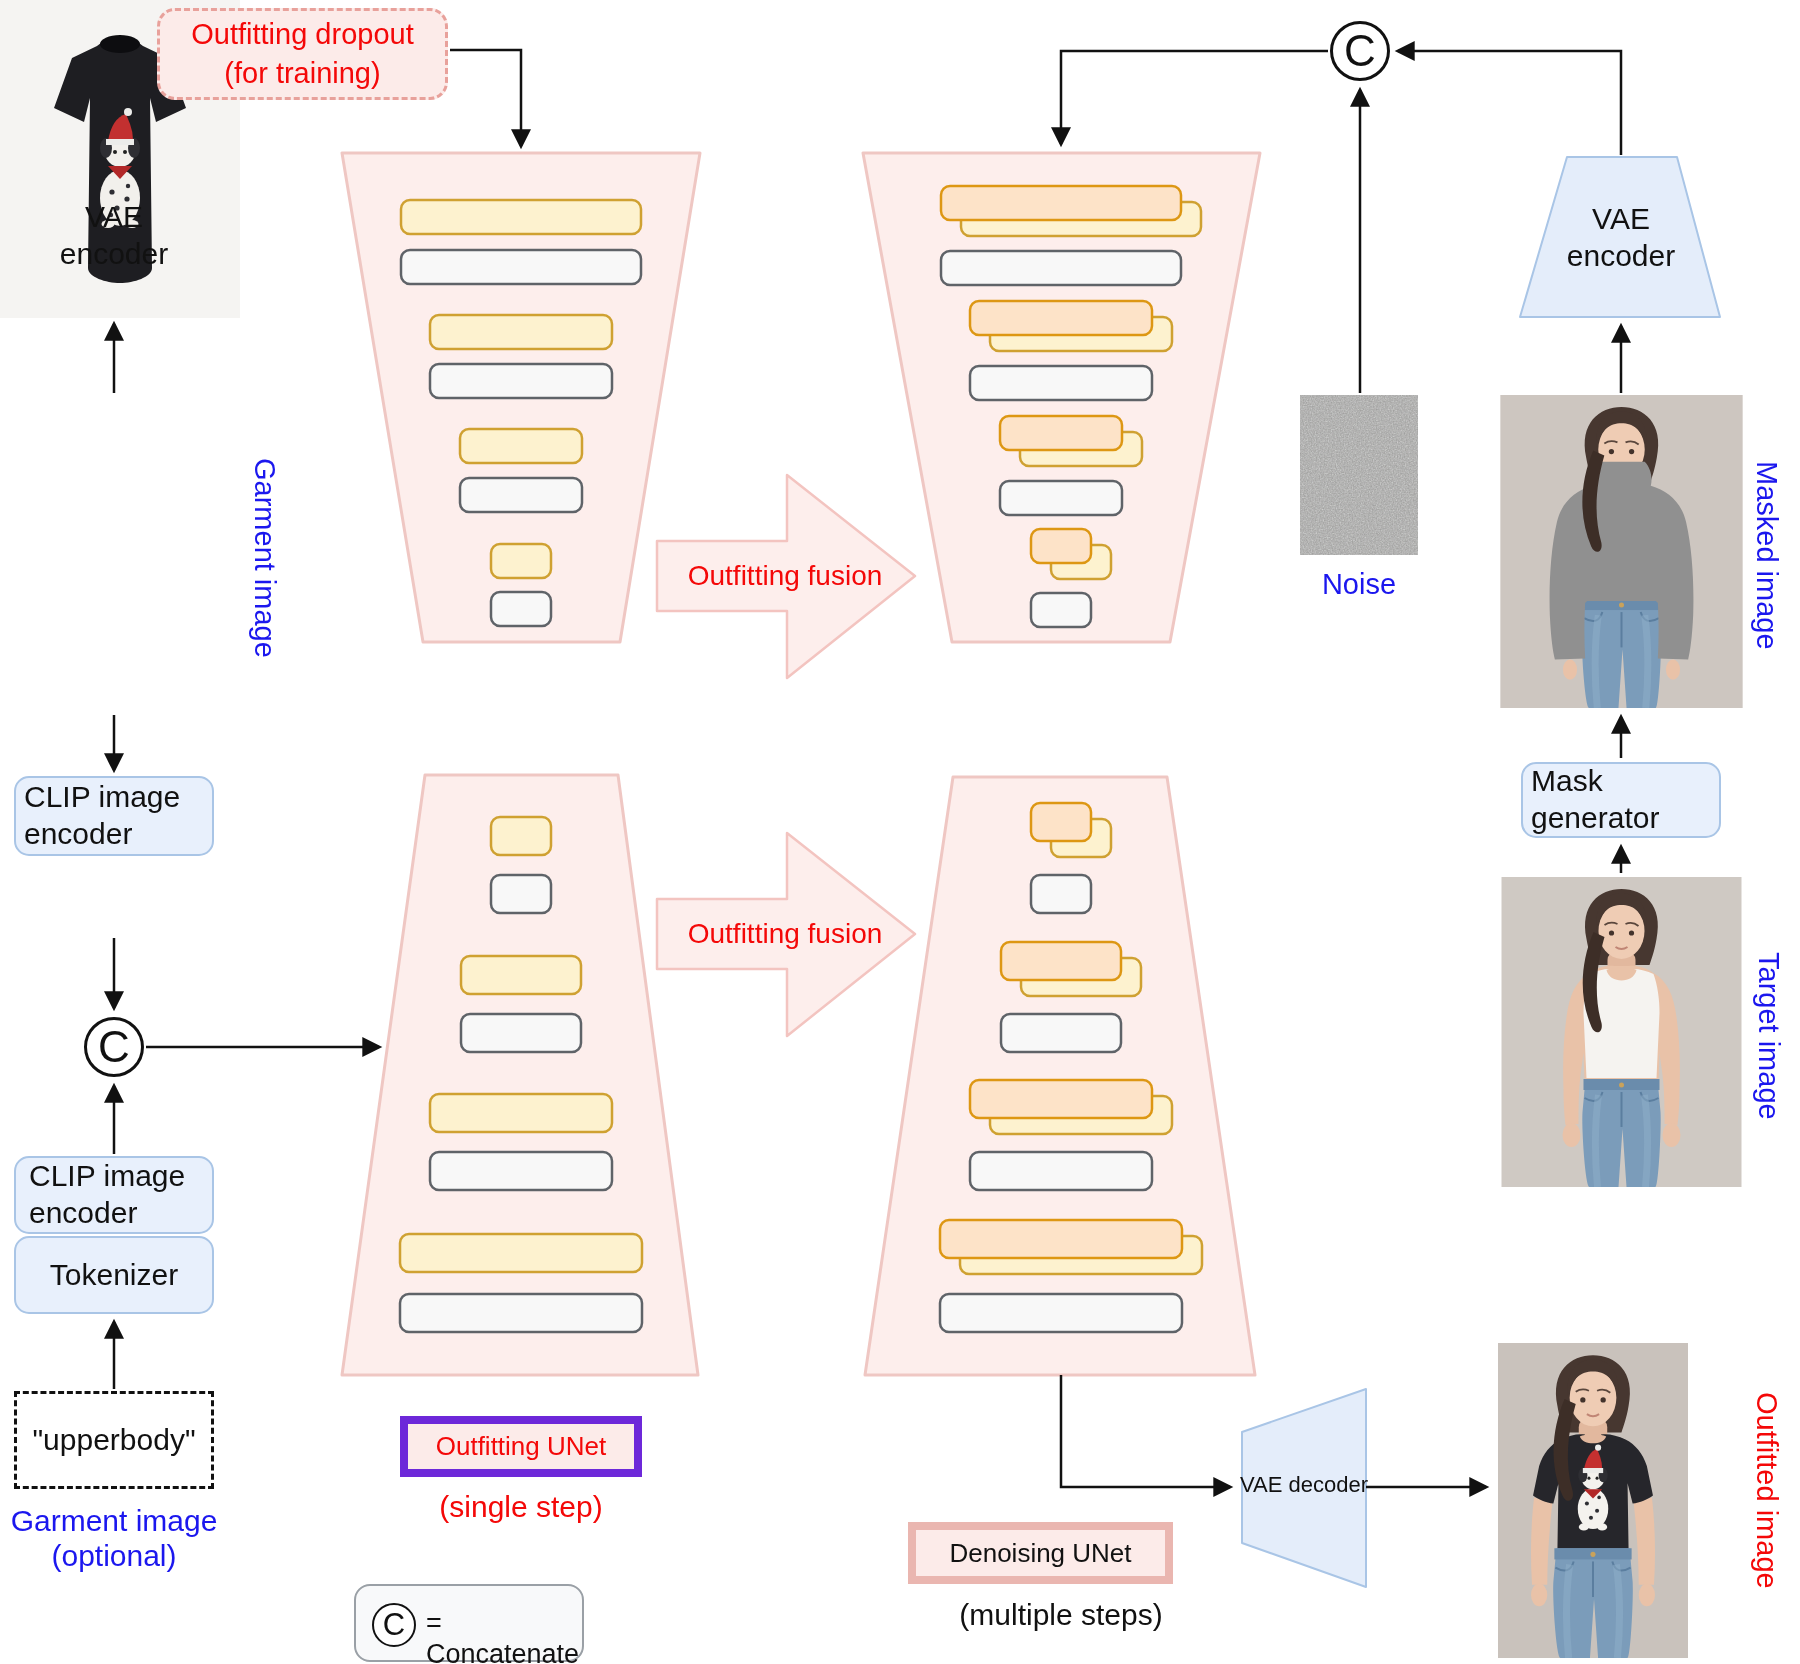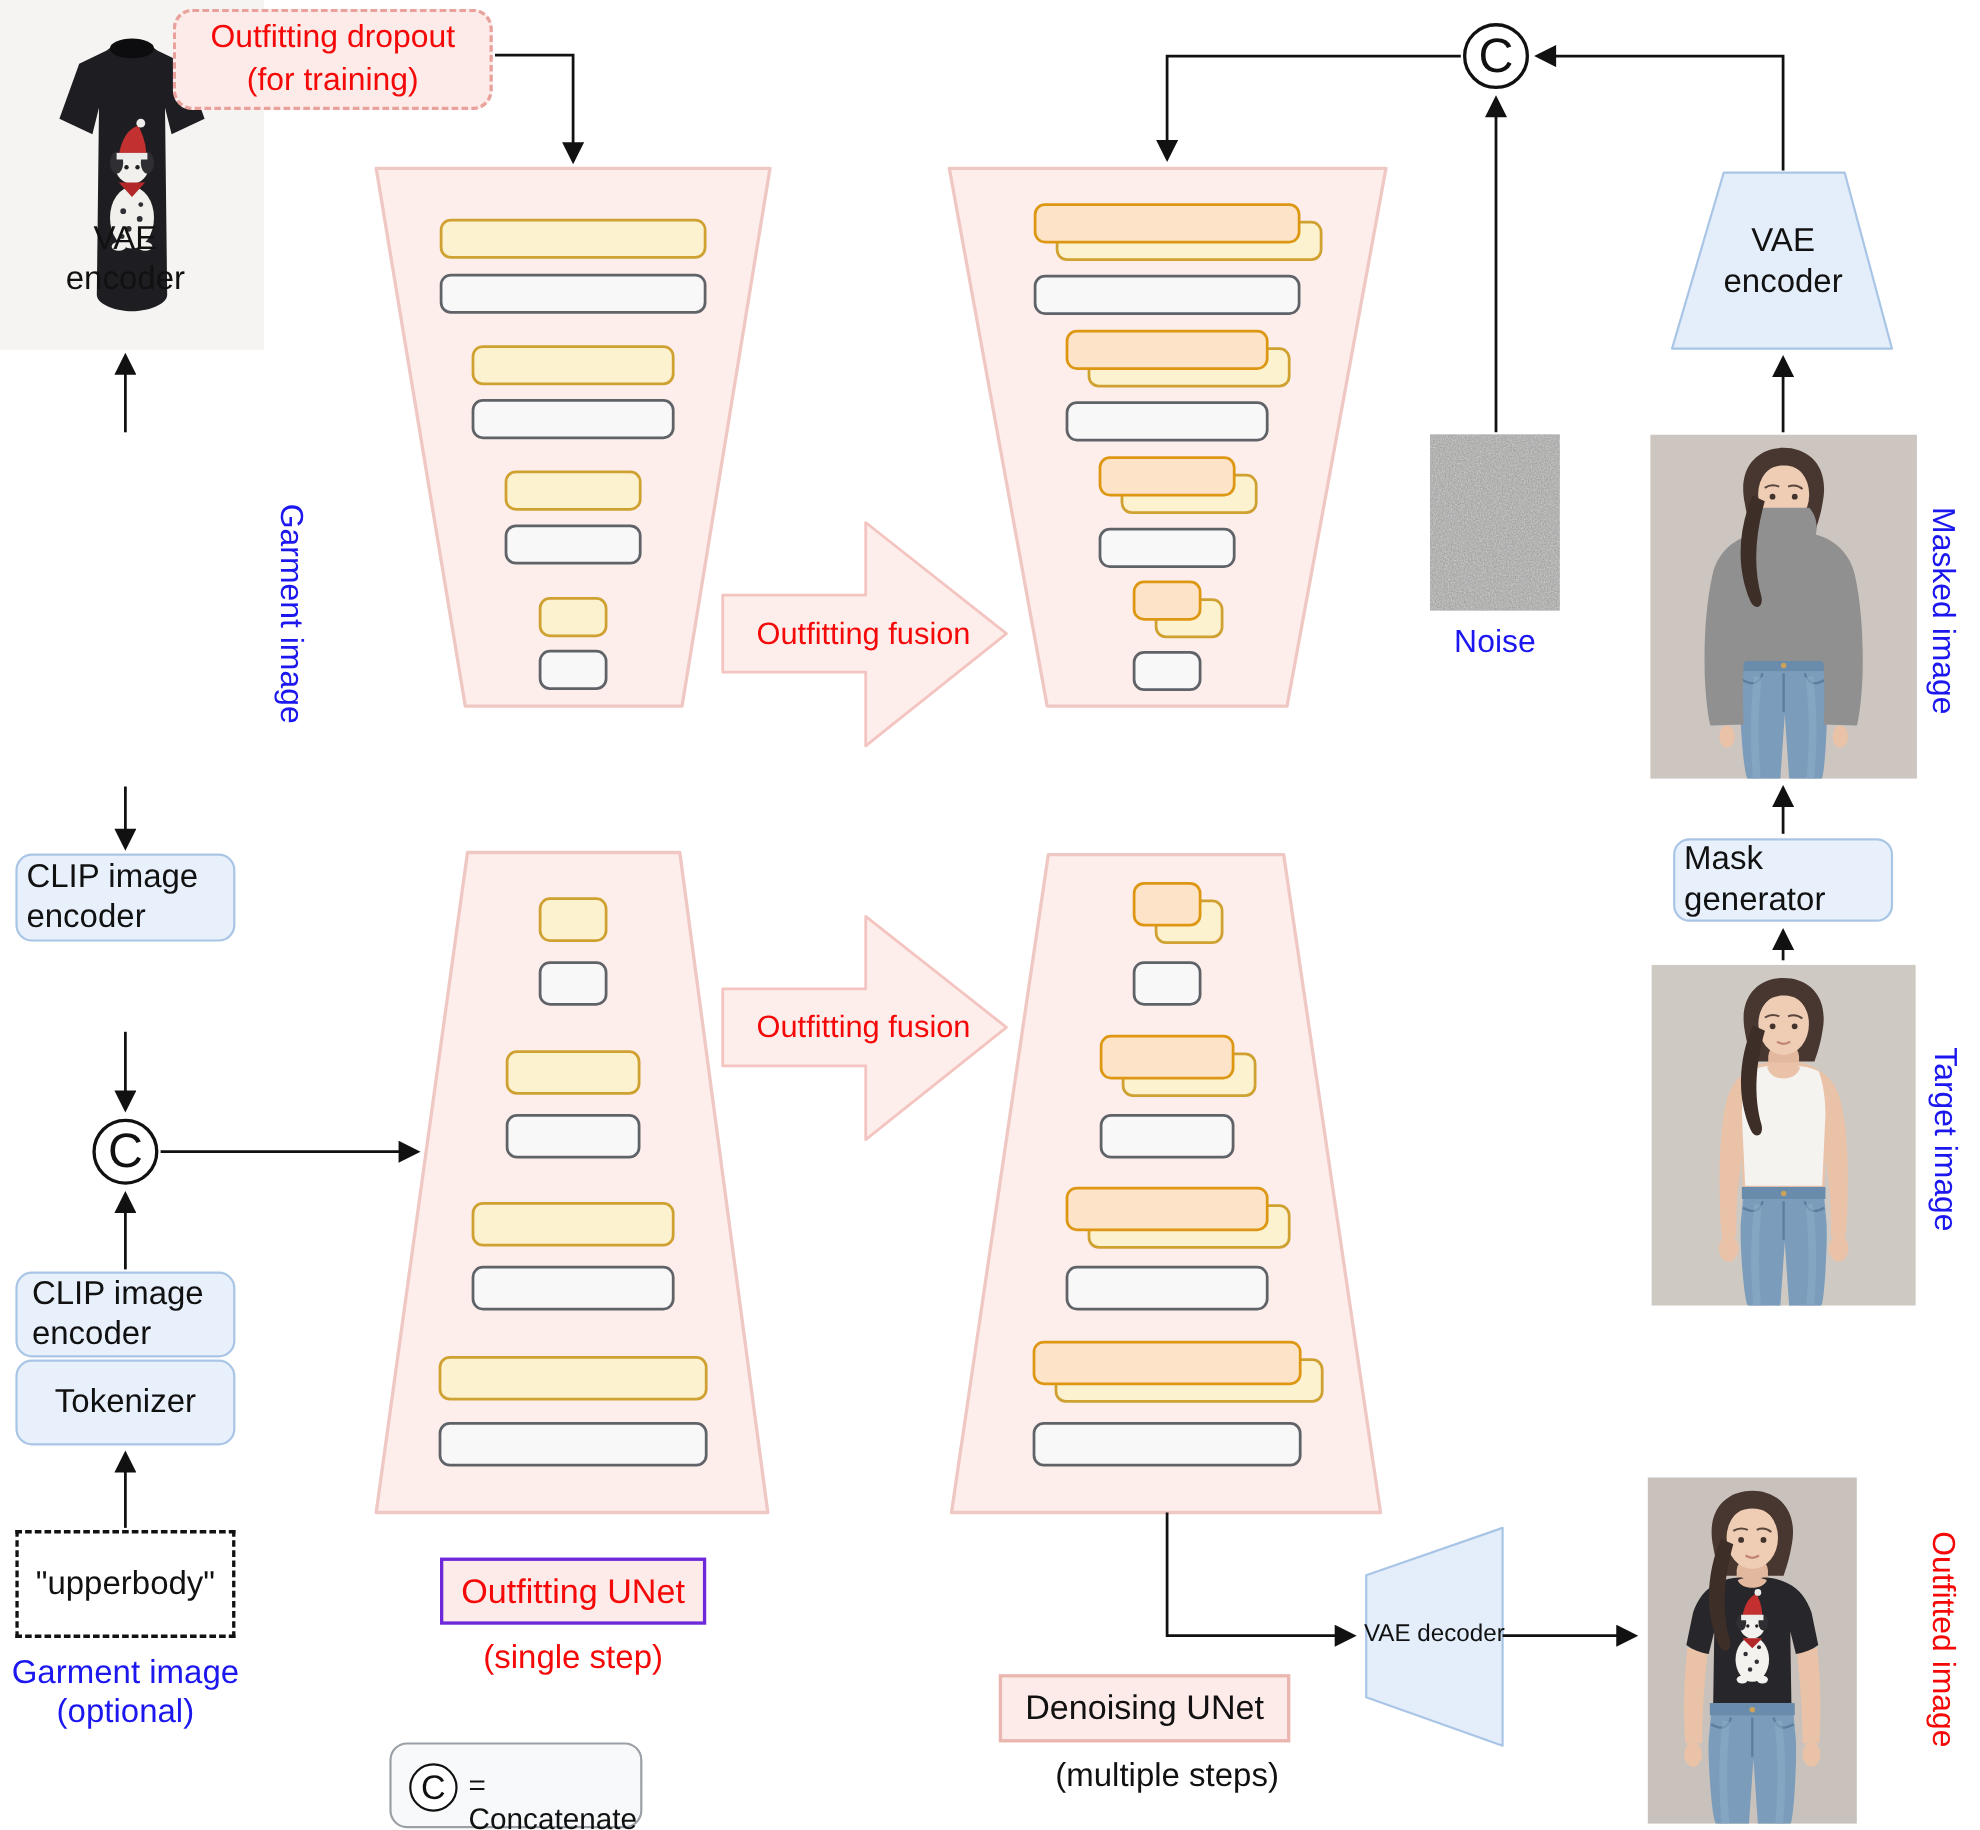--- a/index.html
+++ b/index.html
@@ -10,21 +10,21 @@
            display:flex;align-items:center;justify-content:center;text-align:left;
            font-size:30px;line-height:1.22}
   .ccircle{border-radius:50%;border:3px solid #111;background:#fff;
            display:flex;align-items:center;justify-content:center}
   .vtext{writing-mode:vertical-rl;font-size:29px;display:flex;align-items:center;justify-content:center}
   .blue{color:#1b17ee}
   .red{color:#f40808}
   .center{display:flex;align-items:center;justify-content:center;text-align:center}
   .dashedbox{background:#fcebe9;border:3px dashed #e8a19b;border-radius:18px;
              font-size:29px;line-height:1.35}
-  .pinkbox{background:#fcebe9;border:3px solid #6d28d9;font-size:31px}
+  .pinkbox{background:#fcebe9;border:8px solid #6d28d9;font-size:26px}
   .legendbox{background:#f8f9fa;border:2px solid #9aa0a6;border-radius:16px}
 </style>
 </head>
 <body>
 
 <div class="canvas">
 
   <svg class="abs" style="left:0;top:0" width="1800" height="1664" viewBox="0 0 1800 1664">
     <defs>
       <marker id="ah" viewBox="0 0 12 12" refX="10" refY="6" markerWidth="22" markerHeight="20" orient="auto" markerUnits="userSpaceOnUse">

